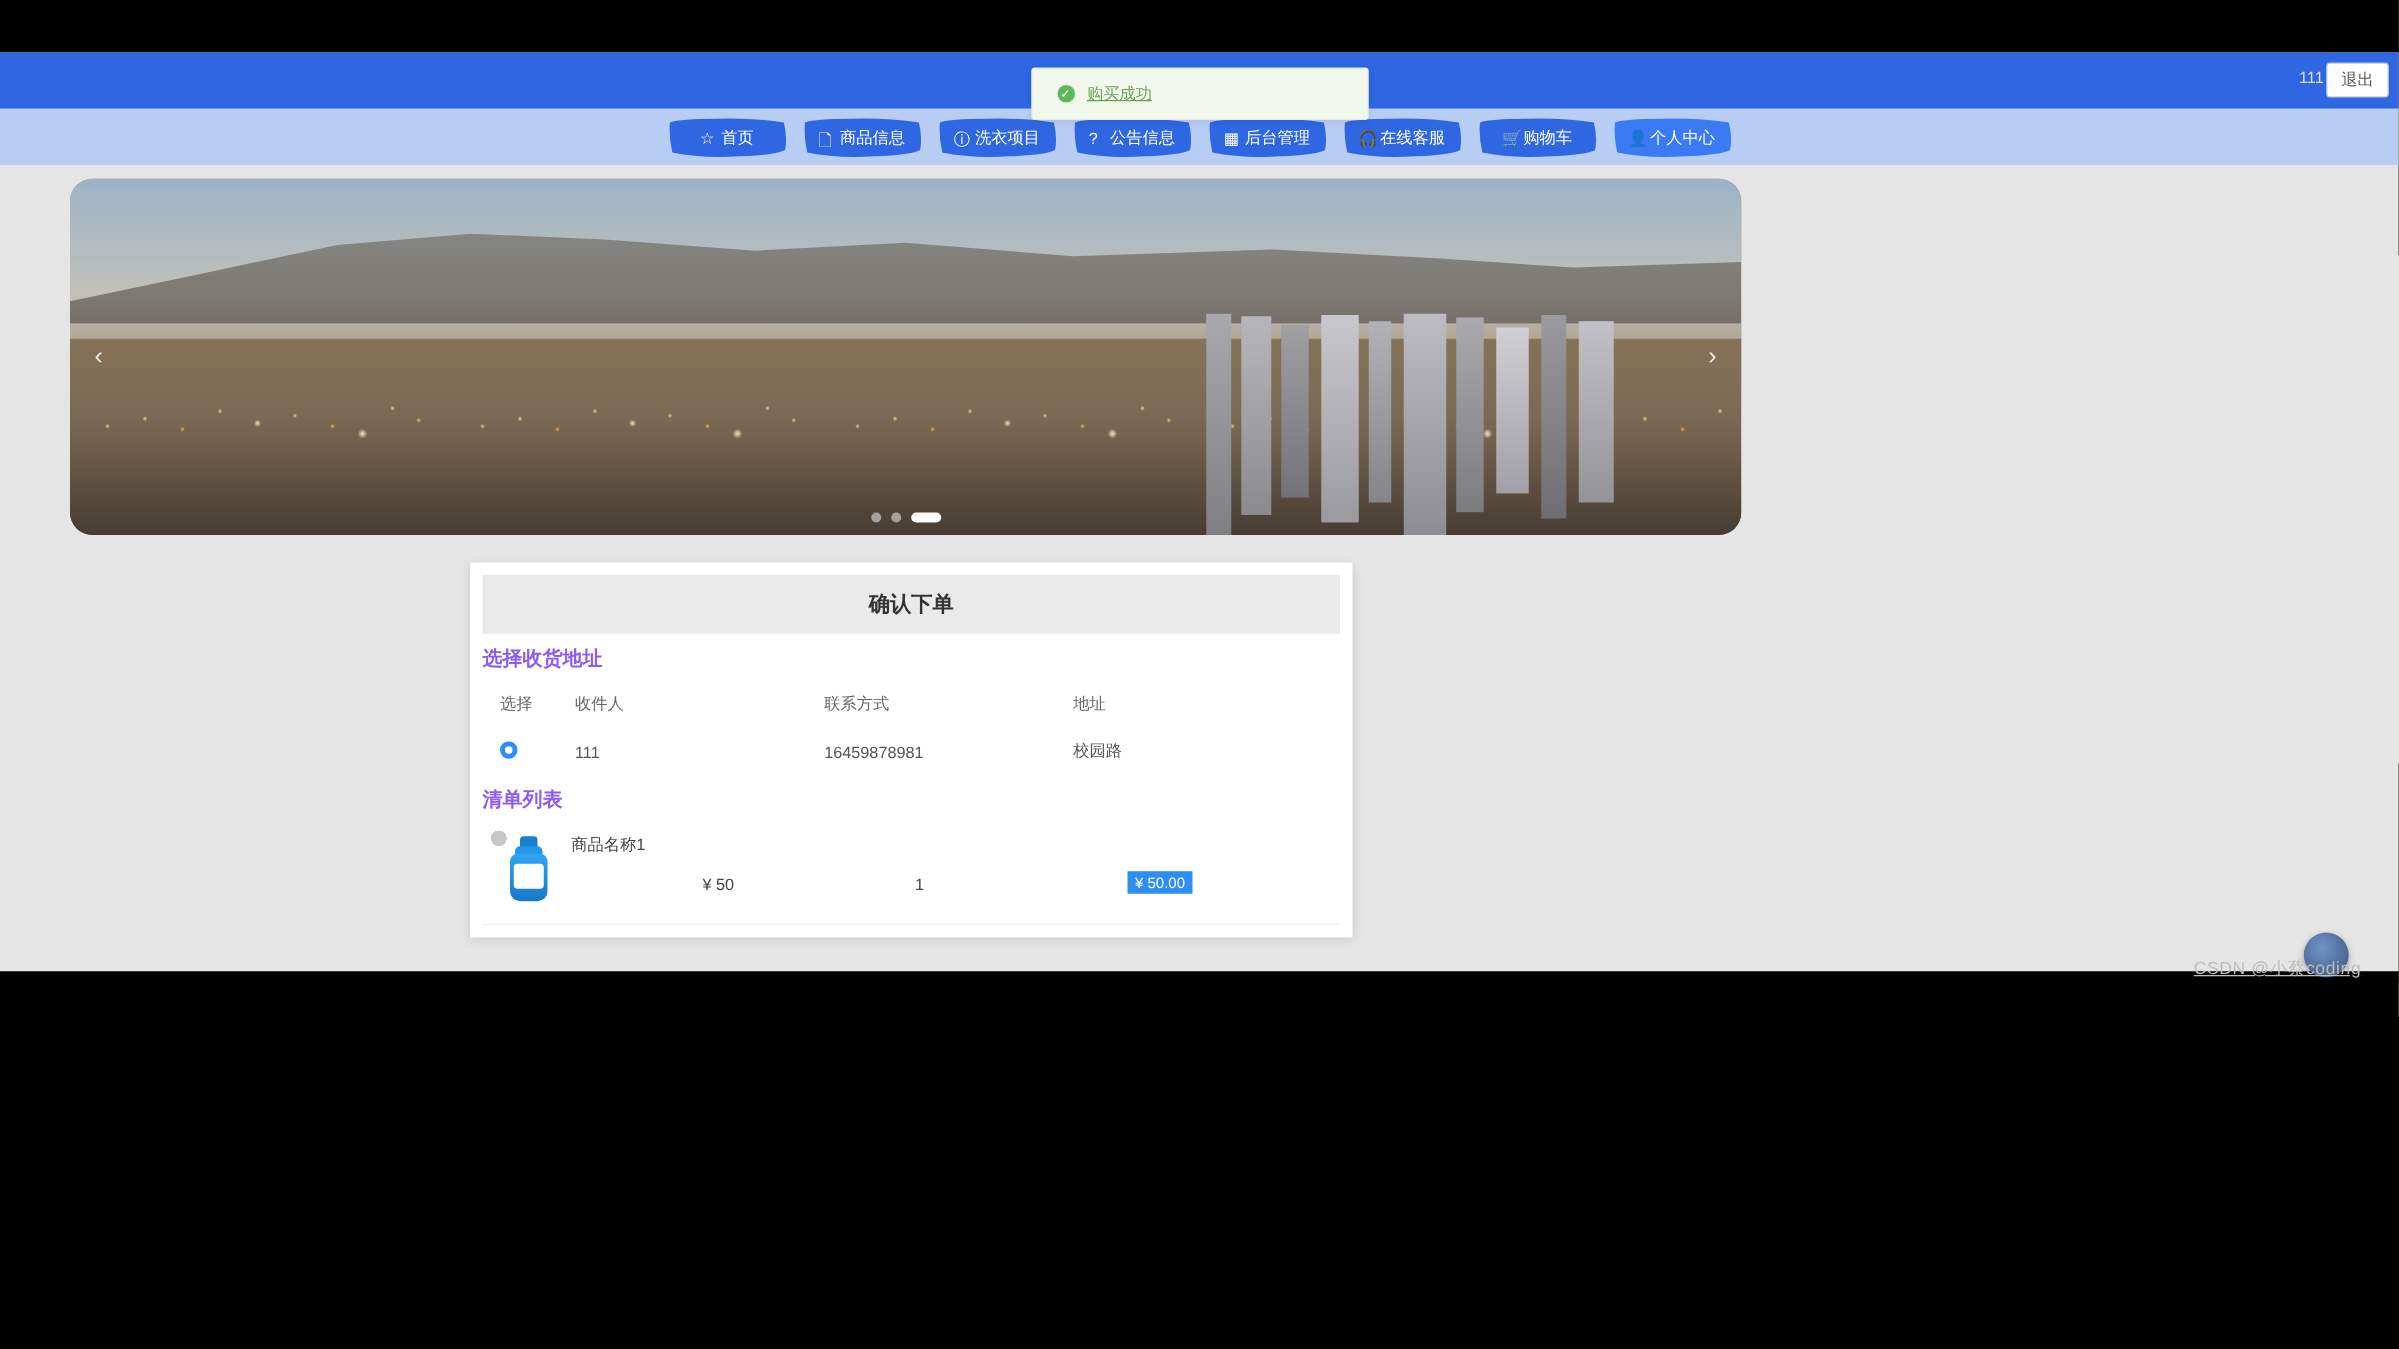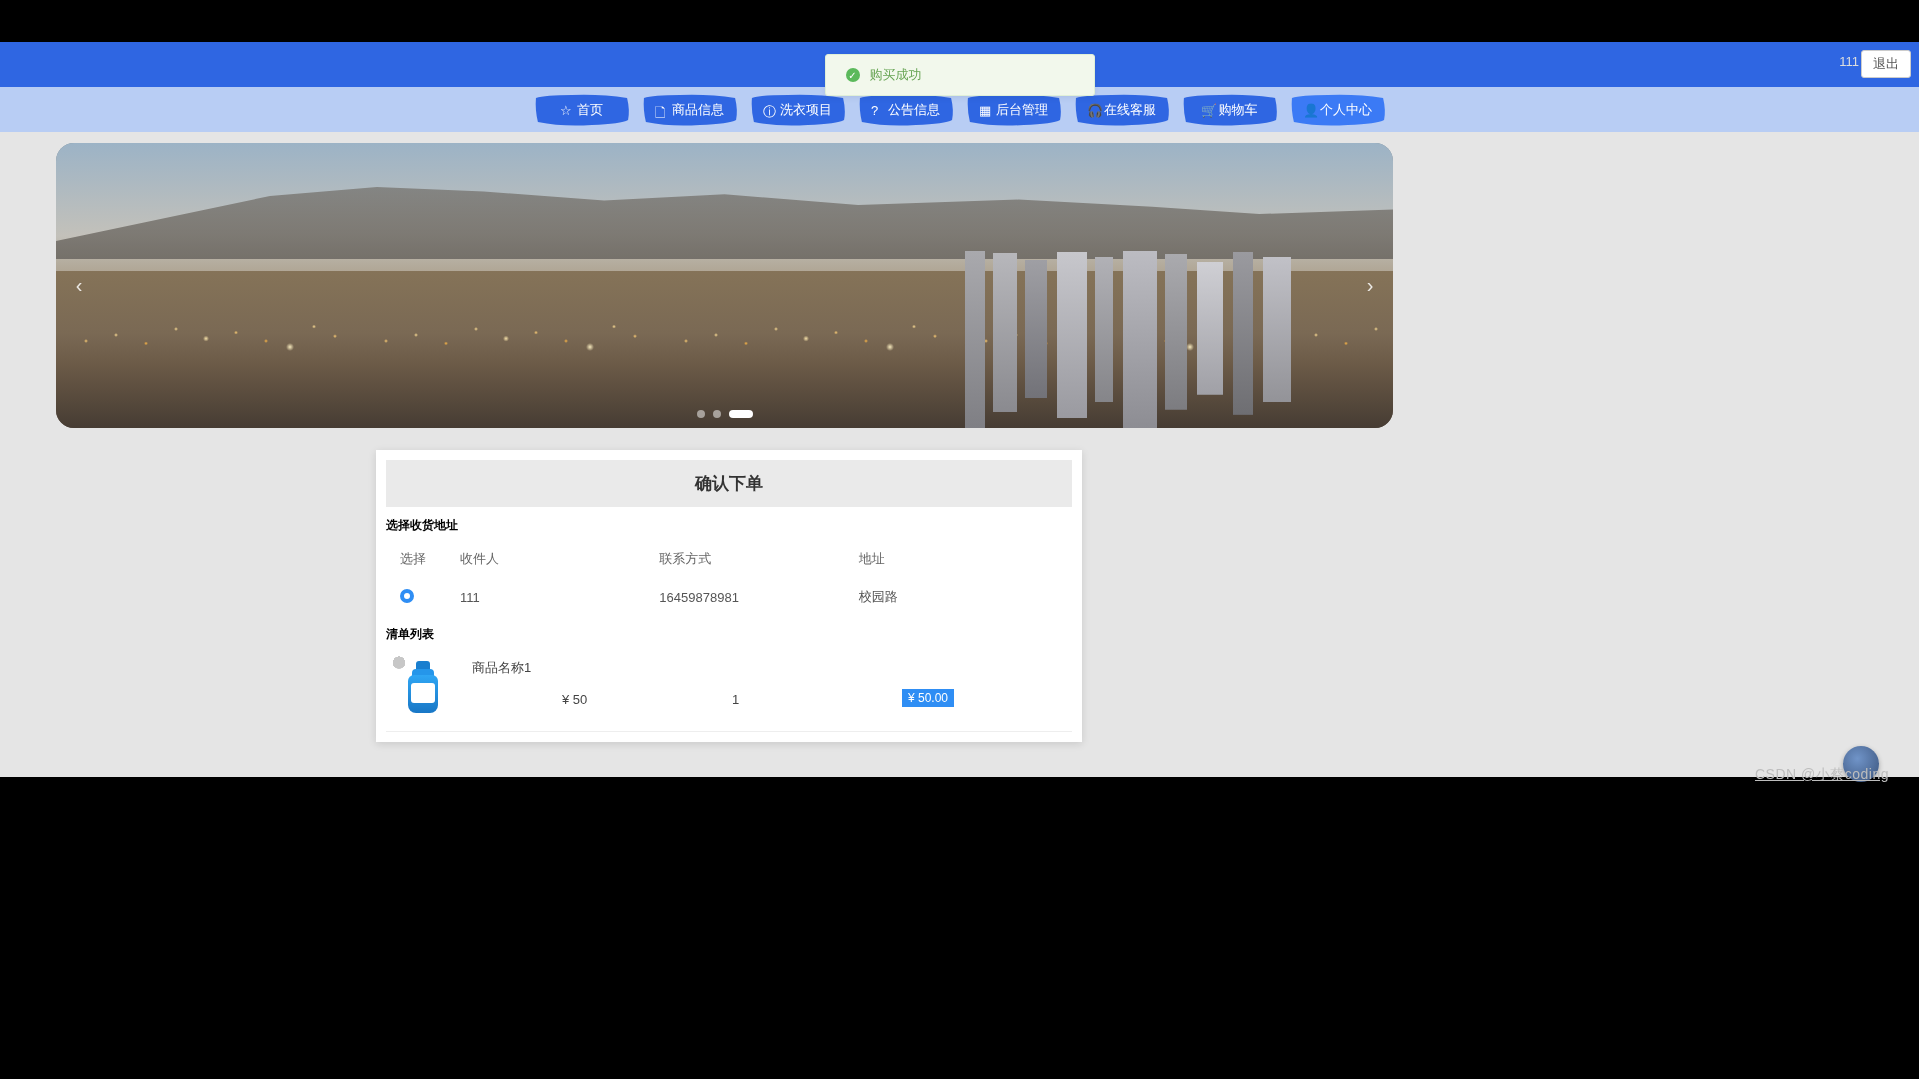--- a/index.html
+++ b/index.html
@@ -7,21 +7,21 @@
 .outer { position:absolute; top:0; left:0; width:1919px; height:786px; background:#000; }
 .letterbox { position:absolute; top:42px; left:0; width:1919px; height:735px; background:#e5e5e5; }
 
 .topbar { position:absolute; top:0; left:0; width:100%; height:45px; background:#2f66e2; display:flex; align-items:center; justify-content:center; color:#fff; font-size:20px; }
 .topbar .title { position:absolute; left:50%; transform:translateX(-50%); top:10px; font-size:20px; font-weight:600; letter-spacing:1px; }
 .topbar .logout { position:absolute; right:8px; top:8px; background:#fff; color:#555; font-size:13px; padding:4px 11px; border:1px solid #ccc; border-radius:3px; cursor:pointer; }
 .topbar .user { position:absolute; right:60px; top:12px; font-size:13px; color:#ddd; }
 
 .toast { position:absolute; top:12px; left:50%; transform:translateX(-50%); background:#f2f8ec; border:1px solid #e1f0d7; border-radius:3px; padding:11px 20px; display:flex; align-items:center; width:270px; z-index:20; box-shadow:0 2px 6px rgba(0,0,0,0.06); }
 .toast .ok { width:14px; height:14px; border-radius:50%; background:#5bb95b; display:inline-flex; align-items:center; justify-content:center; color:#fff; font-size:10px; margin-right:10px; }
-.toast .msg { color:#67a454; font-size:13px; }
+.toast .msg { color:#67a454; font-size:13px;text-decoration:underline; }
 
 .navband { position:absolute; top:45px; left:0; width:100%; height:45px; background:#b8cdf4; display:flex; align-items:center; justify-content:center; gap:10px; }
 .navitem { position:relative; width:98px; height:36px; display:flex; align-items:center; justify-content:center; color:#fff; font-size:13px; gap:5px; cursor:pointer; }
 .navitem svg.brush { position:absolute; inset:0; width:100%; height:100%; }
 .navitem .txt { position:relative; z-index:1; display:flex; align-items:center; gap:4px; }
 .navitem .ico { width:13px; height:13px; display:inline-block; }
 
 .carousel { position:absolute; top:101px; left:56px; width:1337px; height:285px; border-radius:18px; overflow:hidden; background:linear-gradient(180deg,#7a8a95 0%, #a28a6e 35%, #6e5b4a 55%, #c1946a 70%, #5a534d 100%); }
 .carousel .sky { position:absolute; top:0; left:0; right:0; height:50%; background:linear-gradient(180deg,#9cb3c6 0%, #c3c1ba 65%, #a89b86 100%); }
 .carousel .mtn { position:absolute; top:26px; left:0; right:0; height:90px; background:linear-gradient(180deg, rgba(110,106,100,.6), rgba(110,106,100,.9)); clip-path:polygon(0 80%, 8% 55%, 16% 30%, 24% 20%, 32% 25%, 41% 35%, 50% 28%, 60% 40%, 72% 34%, 82% 42%, 90% 50%, 100% 45%, 100% 100%, 0 100%); }
@@ -54,29 +54,29 @@
 }
 .carousel .arrowL, .carousel .arrowR { position:absolute; top:50%; transform:translateY(-50%); width:30px; height:30px; display:flex; align-items:center; justify-content:center; color:rgba(255,255,255,.85); cursor:pointer; font-size:20px; }
 .carousel .arrowL { left:8px; }
 .carousel .arrowR { right:8px; }
 .carousel .dots { position:absolute; bottom:10px; left:50%; transform:translateX(-50%); display:flex; gap:8px; }
 .carousel .dot { width:8px; height:8px; border-radius:50%; background:rgba(255,255,255,.5); cursor:pointer; }
 .carousel .dot.active { width:24px; border-radius:4px; background:#fff; }
 
 .panel { position:absolute; top:408px; left:376px; width:706px; background:#fff; box-shadow:0 2px 8px rgba(0,0,0,0.12); padding:10px; }
 .panel .titlebar { background:#eaeaea; text-align:center; padding:12px 0; font-size:17px; font-weight:700; color:#333; }
-.panel h4 { font-size:12px; font-weight:700; color:#000000; margin:10px 0 6px 0; }
+.panel h4 { font-size:16px; font-weight:700; color:#8b5cf6; margin:10px 0 6px 0; }
 
 .addr-head, .addr-row { display:grid; grid-template-columns:60px 1fr 1fr 1fr; font-size:13px; color:#555; padding:10px 14px; align-items:center; }
 .addr-head { color:#666; }
 .radio { width:14px; height:14px; border-radius:50%; border:4px solid #2f8ef4; background:#fff; display:inline-block; cursor:pointer; }
 
 .order-head { display:grid; grid-template-columns:170px 170px 170px 170px; font-size:13px; color:#666; padding:10px 6px; }
 .order-row { display:grid; grid-template-columns:170px 170px 170px 170px; font-size:13px; color:#444; padding:6px 6px 16px 6px; align-items:center; border-bottom:1px solid #eee; }
-.order-row .pname { display:flex; align-items:flex-start; gap:20px; }
+.order-row .pname { display:flex; align-items:flex-start; gap:5px; }
 .thumb { width:60px; height:60px; display:inline-block; position:relative; }
 .thumb .bottle { position:absolute; left:16px; top:6px; width:30px; height:52px; }
 .thumb .bottle .cap { position:absolute; top:0; left:8px; width:14px; height:10px; background:#1a7fcf; border-radius:3px 3px 0 0; }
 .thumb .bottle .neck { position:absolute; top:8px; left:4px; width:22px; height:8px; background:#2596ea; border-radius:4px 4px 0 0; }
 .thumb .bottle .body { position:absolute; top:14px; left:0; width:30px; height:38px; background:linear-gradient(180deg,#2fa6f4,#1877c6); border-radius:6px 6px 8px 8px; }
 .thumb .bottle .label { position:absolute; top:22px; left:3px; width:24px; height:20px; background:#fff; border-radius:3px; }
 .thumb .totoro { position:absolute; top:0; left:0; width:14px; height:14px; background:radial-gradient(circle at 50% 55%, #c7c7c7 0 60%, transparent 61%); border-radius:50%; }
 .totalprice { display:inline-block; background:#2f8ef4; color:#fff; padding:2px 6px; font-size:12px; }
 
 .note { margin:12px 0 0 66px; width:590px; }

